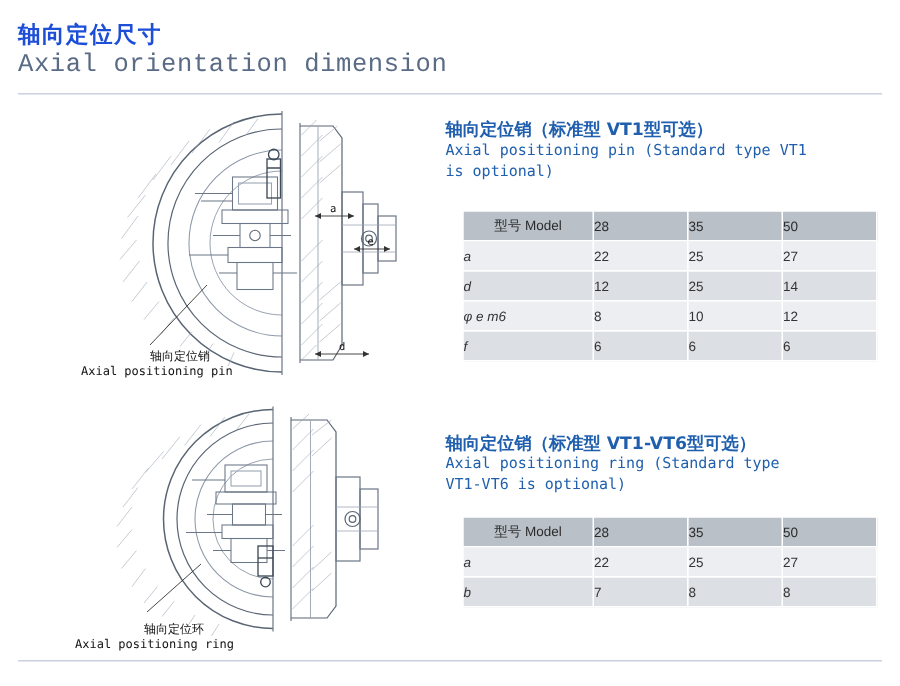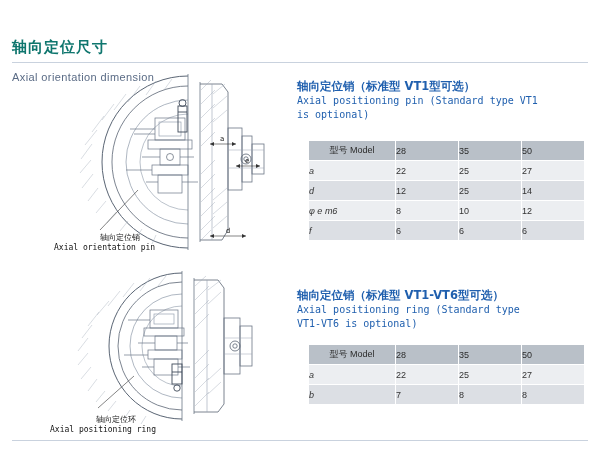--- a/index.html
+++ b/index.html
@@ -24,33 +24,32 @@
   
   .page-header {
     position: absolute;
     left: 12px;
     top: 14px;
     width: 400px;
   }
   .title-cn {
     font-size: 15px;
     font-weight: bold;
-    color: #0f766e;
+    color: #1d4ed8;
     letter-spacing: 1px;
     line-height: 18px;
     font-family: "DejaVu Sans", sans-serif;
-    margin-top: 24px;
   }
   .title-en {
-    font-size: 11px;
+    font-size: 17px;
     color: #5a6b85;
     letter-spacing: 0.4px;
     line-height: 15px;
-    margin-top: 14px;
-    font-family: Liberation Sans, sans-serif;
+    margin-top: 4px;
+    font-family: Liberation Mono, monospace;
   }
   .header-rule {
     position: absolute;
     left: 12px;
     top: 62px;
     width: 576px;
     height: 1px;
     background: #c9d2de;
   }
   .footer-rule {
@@ -265,21 +264,21 @@
       <text class="dim-text" x="166" y="163">d</text>
 
       <g stroke="#333333" stroke-width="0.6">
         <line x1="40" y1="160" x2="78" y2="120"></line>
       </g>
     </svg>
   </div>
 
   <div class="caption" style="left:54px; top:233px;">
     <div class="cn">轴向定位销</div>
-    <div class="en">Axial orientation pin</div>
+    <div class="en">Axial positioning pin</div>
   </div>
 
   <div class="sec-head" style="left:297px; top:287px; width:290px;">
     <div class="cn">轴向定位销（标准型  VT1-VT6型可选）</div>
     <div class="en">Axial positioning ring (Standard type</div>
     <div class="en">VT1-VT6 is optional)</div>
   </div>
 
   <table class="spec" style="left:308px; top:344px;">
     <thead>

